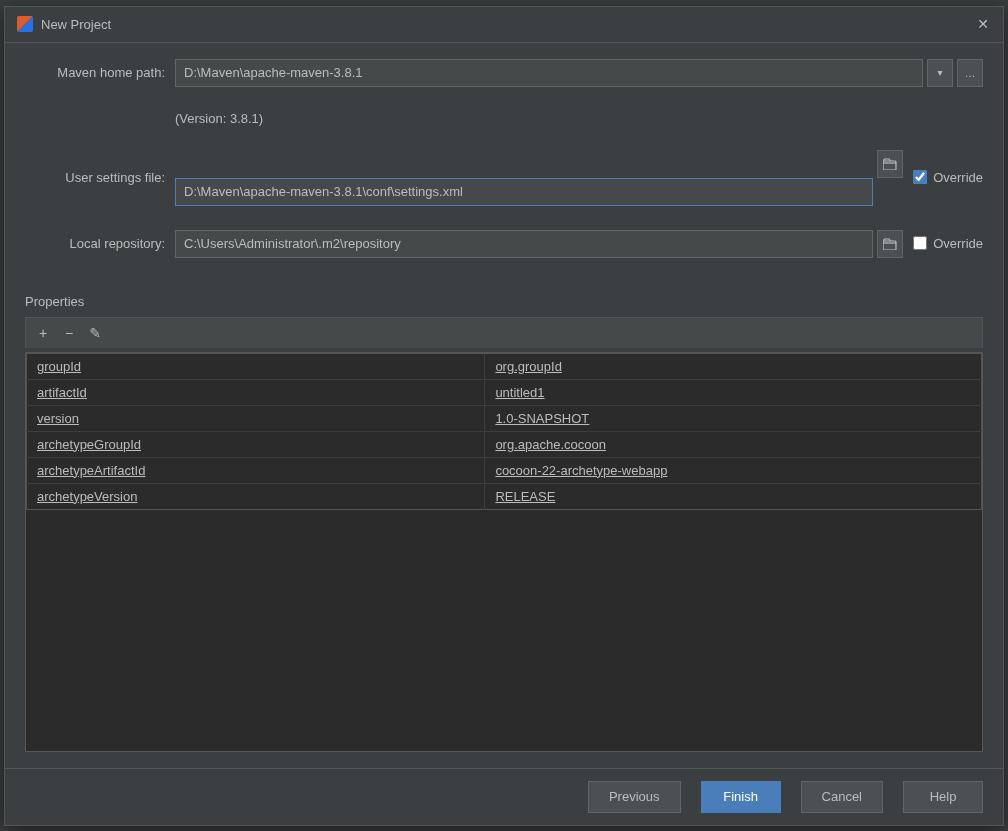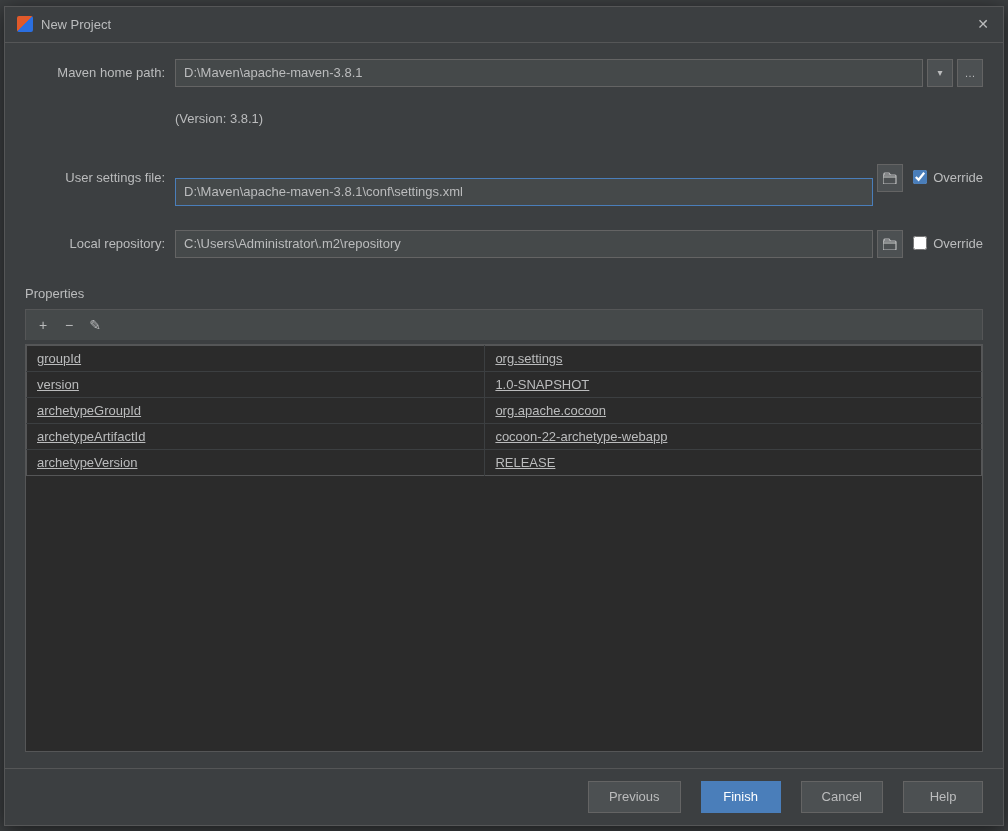--- a/index.html
+++ b/index.html
@@ -85,21 +85,21 @@
     .form-label {
       width: 140px;
       text-align: right;
       color: #bbbcbd;
       flex-shrink: 0;
       font-size: 13px;
     }
 
     .input-group {
       display: flex;
-      align-items: center;
+      align-items: flex-start;
       flex: 1;
       gap: 4px;
     }
 
     .text-input {
       flex: 1;
       background: #45494a;
       border: 1px solid #646464;
       color: #bbbcbd;
       padding: 4px 8px;
@@ -153,21 +153,21 @@
     }
 
     .checkbox-group input[type="checkbox"] {
       width: 14px;
       height: 14px;
       cursor: pointer;
       accent-color: #4a7eba;
     }
 
     .properties-section {
-      margin-top: 4px;
+      margin-top: 12px;
       flex: 1;
       display: flex;
       flex-direction: column;
     }
 
     .properties-title {
       color: #bbbcbd;
       font-size: 13px;
       margin-bottom: 8px;
     }
@@ -334,21 +334,25 @@
       <div class="toolbar">
         <button class="toolbar-btn">+</button>
         <button class="toolbar-btn">−</button>
         <button class="toolbar-btn">✎</button>
       </div>
       <div class="table-wrapper">
         <table class="properties-table">
           <tbody id="properties-tbody">
           <tr>
       <td>groupId</td>
-      <td>org.settings</td>
+      <td>org.groupId</td>
+    </tr>
+              <tr>
+      <td>artifactId</td>
+      <td>untitled1</td>
     </tr>
               <tr>
       <td>version</td>
       <td>1.0-SNAPSHOT</td>
     </tr>
               <tr>
       <td>archetypeGroupId</td>
       <td>org.apache.cocoon</td>
     </tr>
               <tr>

